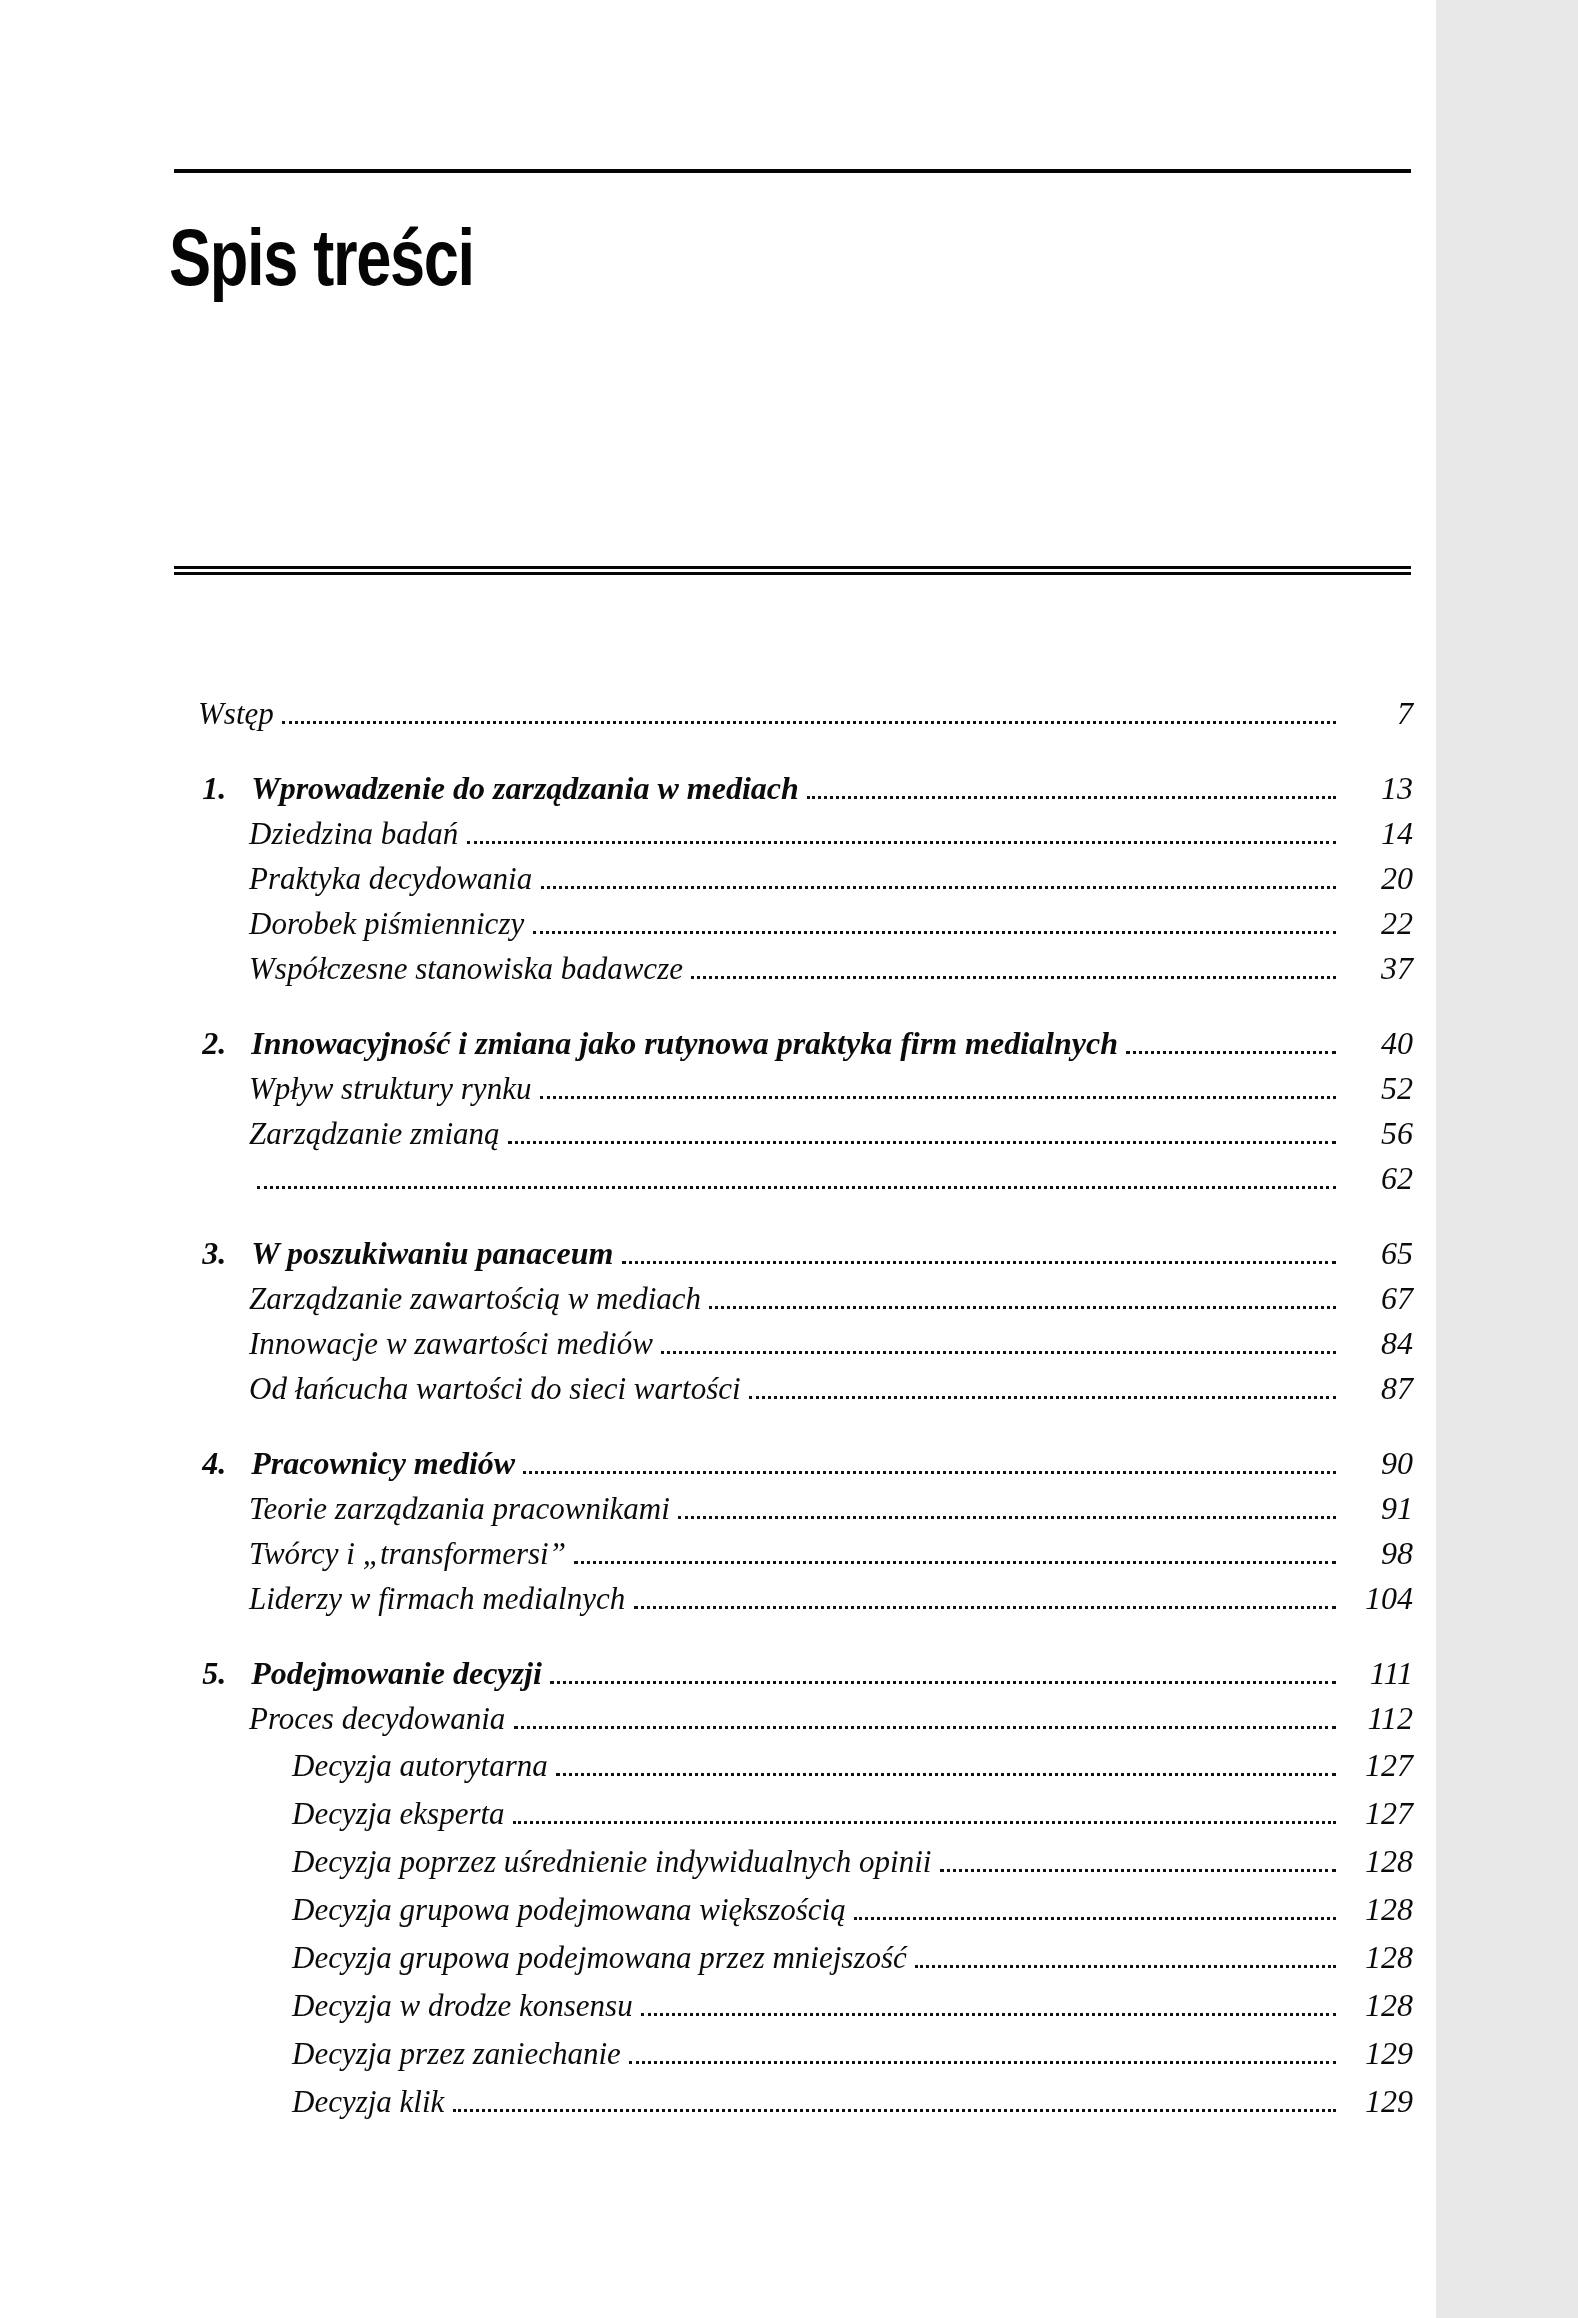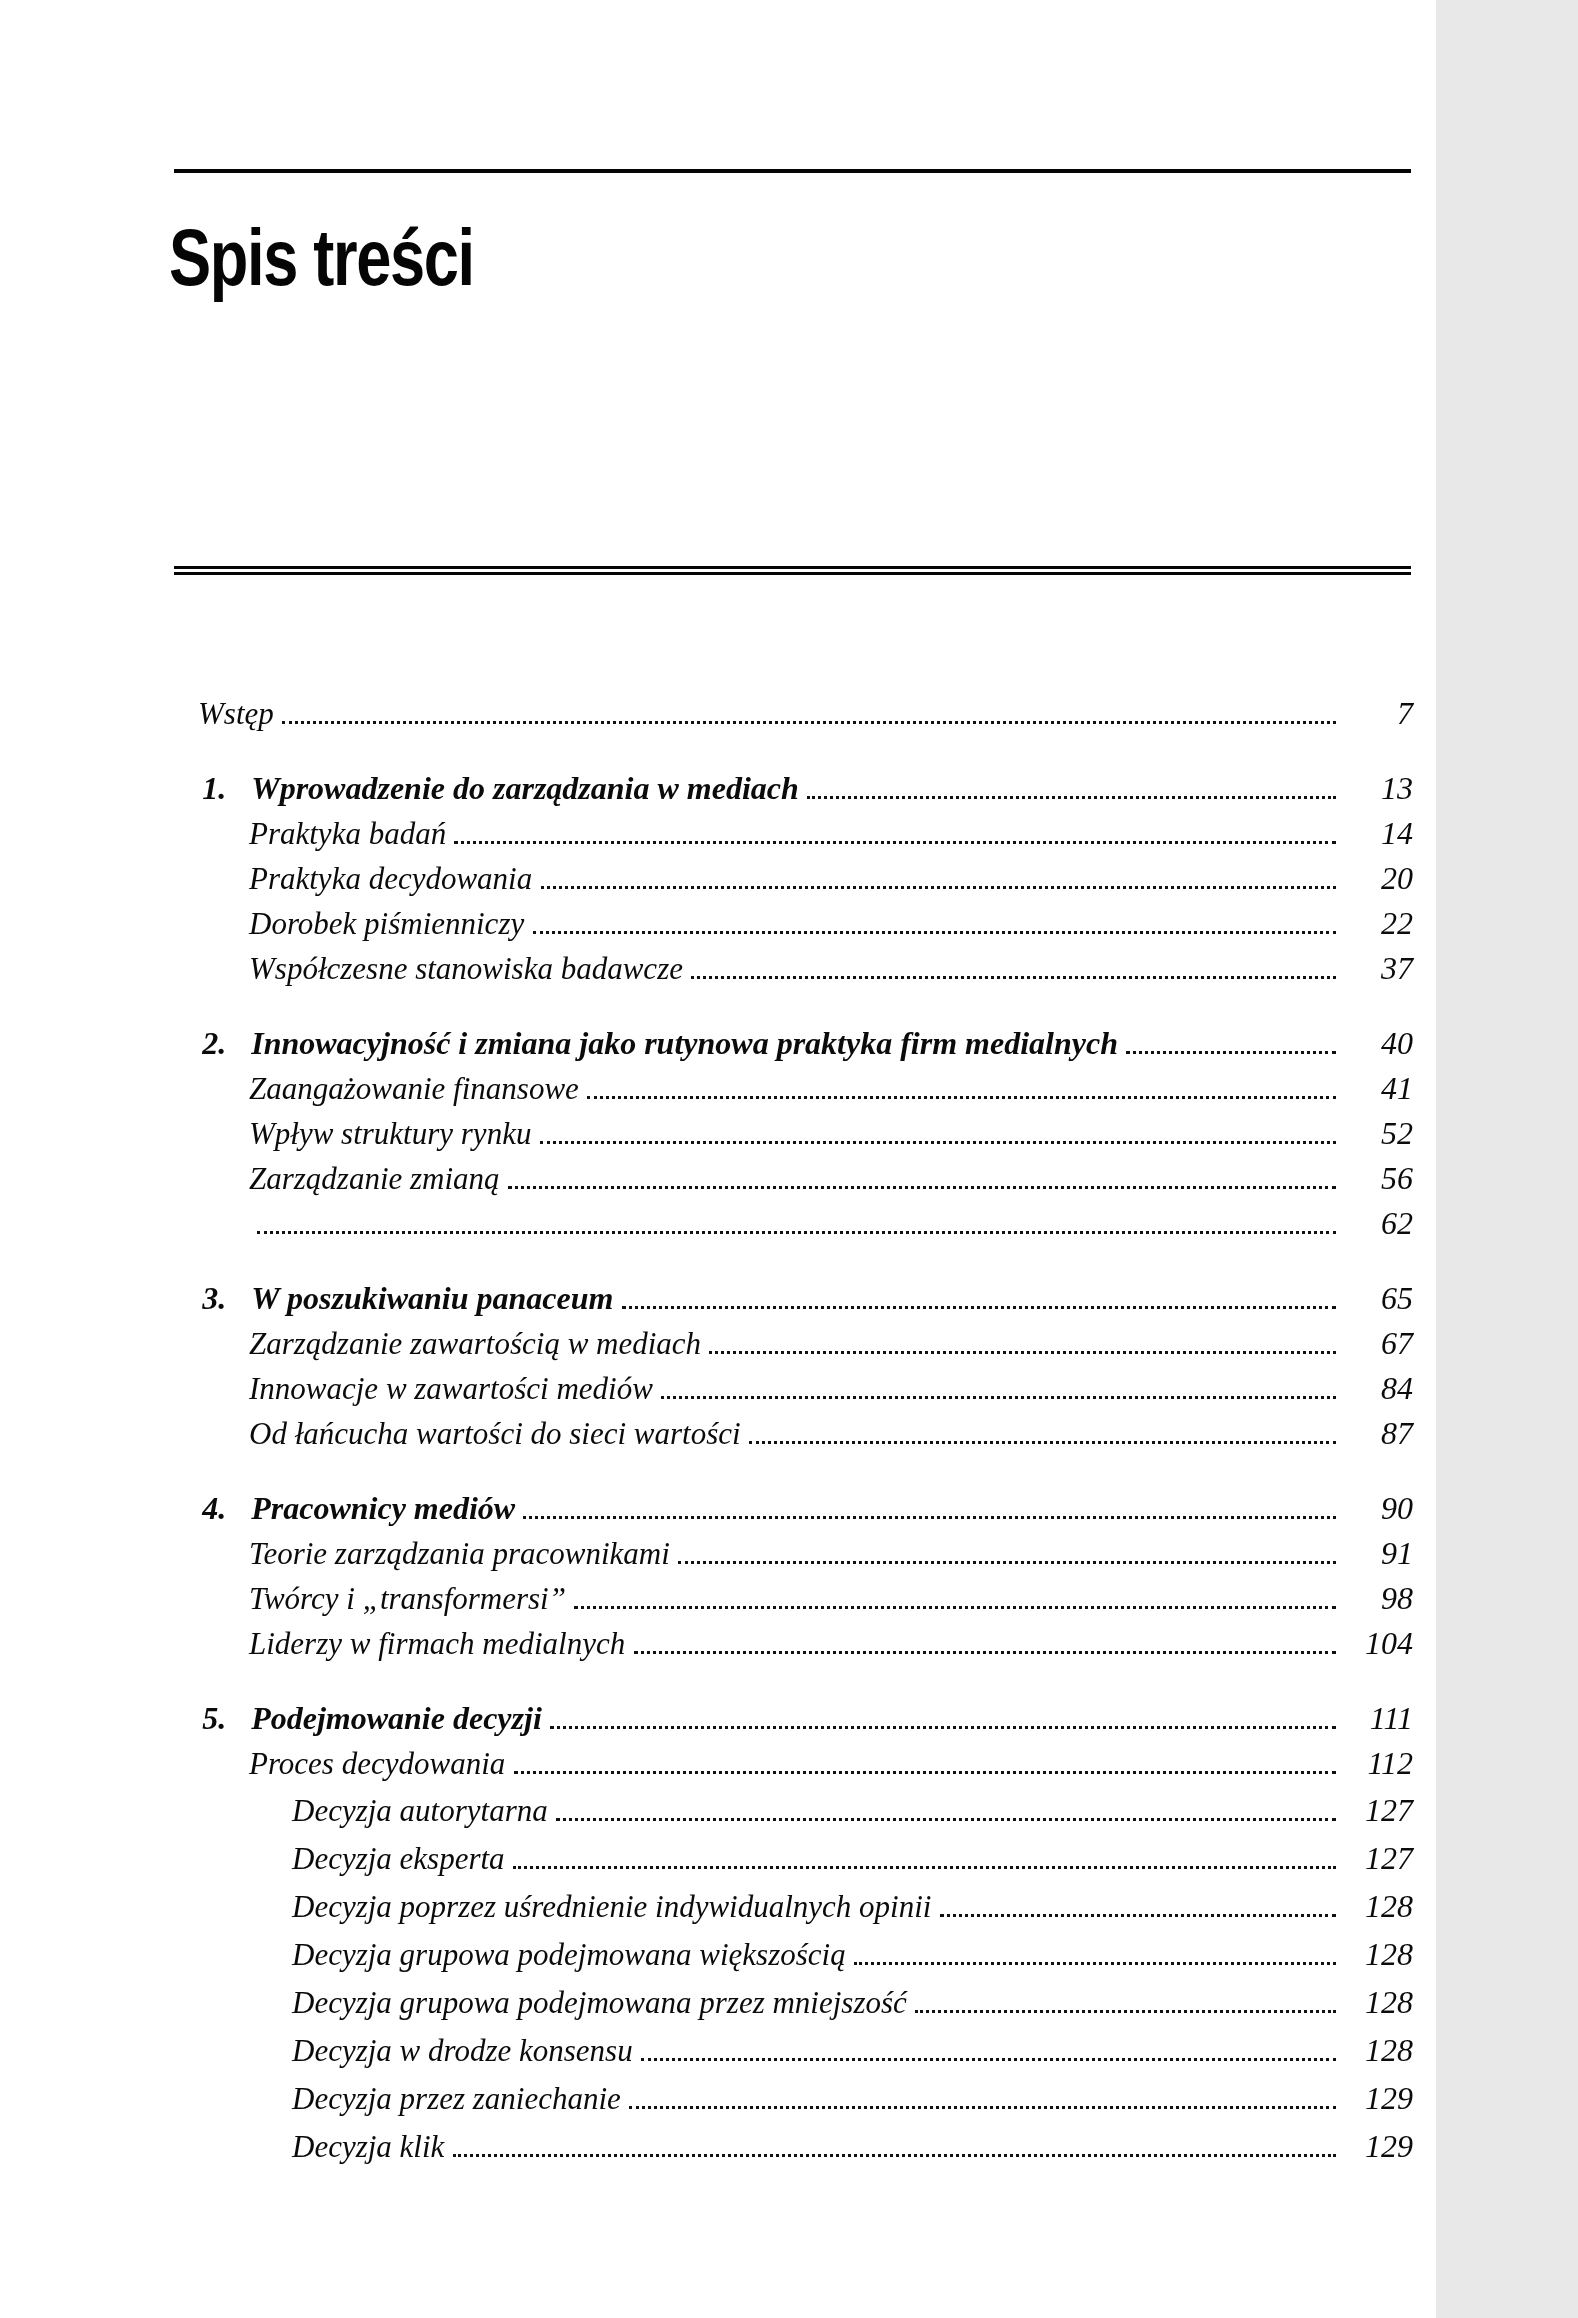--- a/index.html
+++ b/index.html
@@ -69,21 +69,21 @@
     <span class="pg">7</span>
   </div>
       <div class="row chapter">
     <span class="num">1.</span>
     <span class="label">Wprowadzenie do zarządzania w mediach</span>
     <span class="dots"></span>
     <span class="pg">13</span>
   </div>
       <div class="row sub">
 
-    <span class="label">Praktyka badań</span>
+    <span class="label">Dziedzina badań</span>
     <span class="dots"></span>
     <span class="pg">14</span>
   </div>
       <div class="row sub">
 
     <span class="label">Praktyka decydowania</span>
     <span class="dots"></span>
     <span class="pg">20</span>
   </div>
       <div class="row sub">
@@ -99,26 +99,20 @@
     <span class="pg">37</span>
   </div>
       <div class="row chapter">
     <span class="num">2.</span>
     <span class="label">Innowacyjność i zmiana jako rutynowa praktyka firm medialnych</span>
     <span class="dots"></span>
     <span class="pg">40</span>
   </div>
       <div class="row sub">
 
-    <span class="label">Zaangażowanie finansowe</span>
-    <span class="dots"></span>
-    <span class="pg">41</span>
-  </div>
-      <div class="row sub">
-
     <span class="label">Wpływ struktury rynku</span>
     <span class="dots"></span>
     <span class="pg">52</span>
   </div>
       <div class="row sub">
 
     <span class="label">Zarządzanie zmianą</span>
     <span class="dots"></span>
     <span class="pg">56</span>
   </div>

